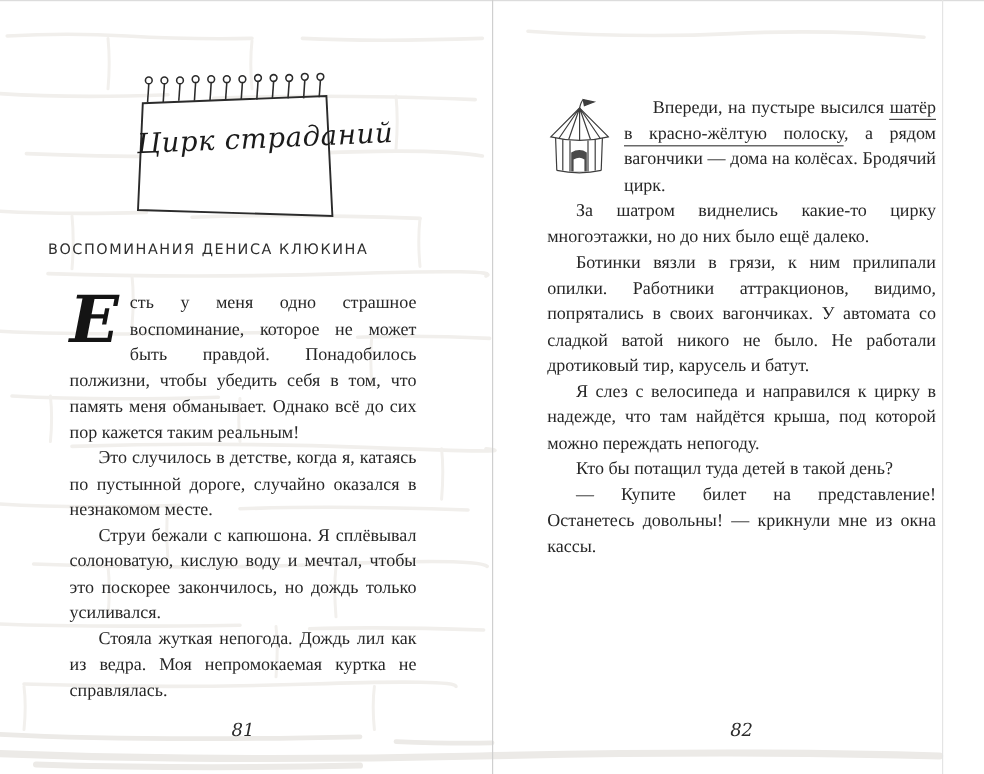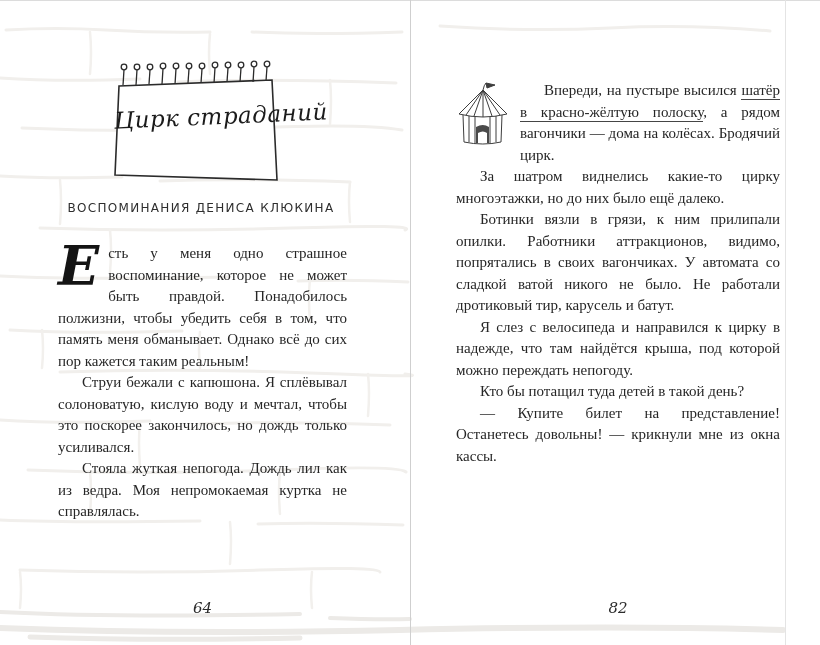--- a/index.html
+++ b/index.html
@@ -10,21 +10,21 @@
   .pageedge{position:absolute;left:785px;top:0;height:645px;width:1px;background:#e4e4e4;}
   .texture{position:absolute;left:0;top:0;width:820px;height:645px;pointer-events:none;}
   .page{position:absolute;top:0;height:645px;}
   .page.left{left:0;width:410px;}
   .page.right{left:410px;width:442px;padding-left:20px;}
 
   .notepad{position:absolute;left:112px;top:60px;width:172px;height:128px;}
   .sign-title{position:absolute;left:114px;top:104px;width:168px;text-align:center;
               font-family:"DejaVu Serif",serif;font-style:italic;font-size:23px;
               color:#1b1b1b;transform:rotate(-2.5deg);letter-spacing:.5px;white-space:nowrap;}
-  .subtitle{position:absolute;left:40px;top:201px;width:322px;text-align:center;
+  .subtitle{position:absolute;left:40px;top:201px;width:322px;
             font-family:"DejaVu Sans",sans-serif;font-size:12px;letter-spacing:1.3px;
             color:#2e2e2e;white-space:nowrap;}
   .body-text{position:absolute;font-size:15px;line-height:21.5px;text-align:justify;}
   .body-text p{margin:0;text-indent:24px;}
   .body-text p.no-indent{text-indent:0;}
   .left-text{left:58px;top:243px;width:289px;}
   .right-text{left:456px;top:80px;width:324px;}
   .dropcap{float:left;font-family:"DejaVu Serif",serif;font-style:italic;font-weight:bold;
            font-size:54px;line-height:44px;margin:1px 9px 0 0;color:#141414;}
   .tent{float:left;width:52px;height:66px;margin:1px 12px 1px 0;}
@@ -125,25 +125,26 @@
       </g>
     </svg>
     <div class="sign-title">Цирк страданий</div>
 
     <div class="subtitle">ВОСПОМИНАНИЯ ДЕНИСА КЛЮКИНА</div>
 
     <div class="body-text left-text">
       <p class="no-indent">
         <span class="dropcap">Е</span><span>сть у меня одно страшное воспоминание, которое не может быть правдой. Понадобилось полжизни, чтобы убедить себя в том, что память меня обманывает. Однако всё до сих пор кажется таким реальным!</span>
       </p>
+      <p>Это случилось в детстве, когда я, катаясь по пустынной дороге, случайно оказался в незнакомом месте.</p>
       <p>Струи бежали с капюшона. Я сплёвывал солоноватую, кислую воду и мечтал, чтобы это поскорее закончилось, но дождь только усиливался.</p>
       <p>Стояла жуткая непогода. Дождь лил как из ведра. Моя непромокаемая куртка не справлялась.</p>
     </div>
 
-    <div class="pagenum pl">64</div>
+    <div class="pagenum pl">81</div>
   </div>
 
   <div class="page right">
 
     <div class="body-text right-text" style="position:absolute;left:46px;top:80px;">
       <p>
         <svg class="tent" viewBox="0 0 52 66" fill="none" stroke="#3d3d3d" stroke-width="1">
           <path d="M27 9 q1 -5 3 -7"></path>
           <path d="M30 2 l9 2 -8 3 z" fill="#3d3d3d"></path>
           <path d="M27 9 L3 33 Q27 39 51 33 Z" fill="#ffffff"></path>

